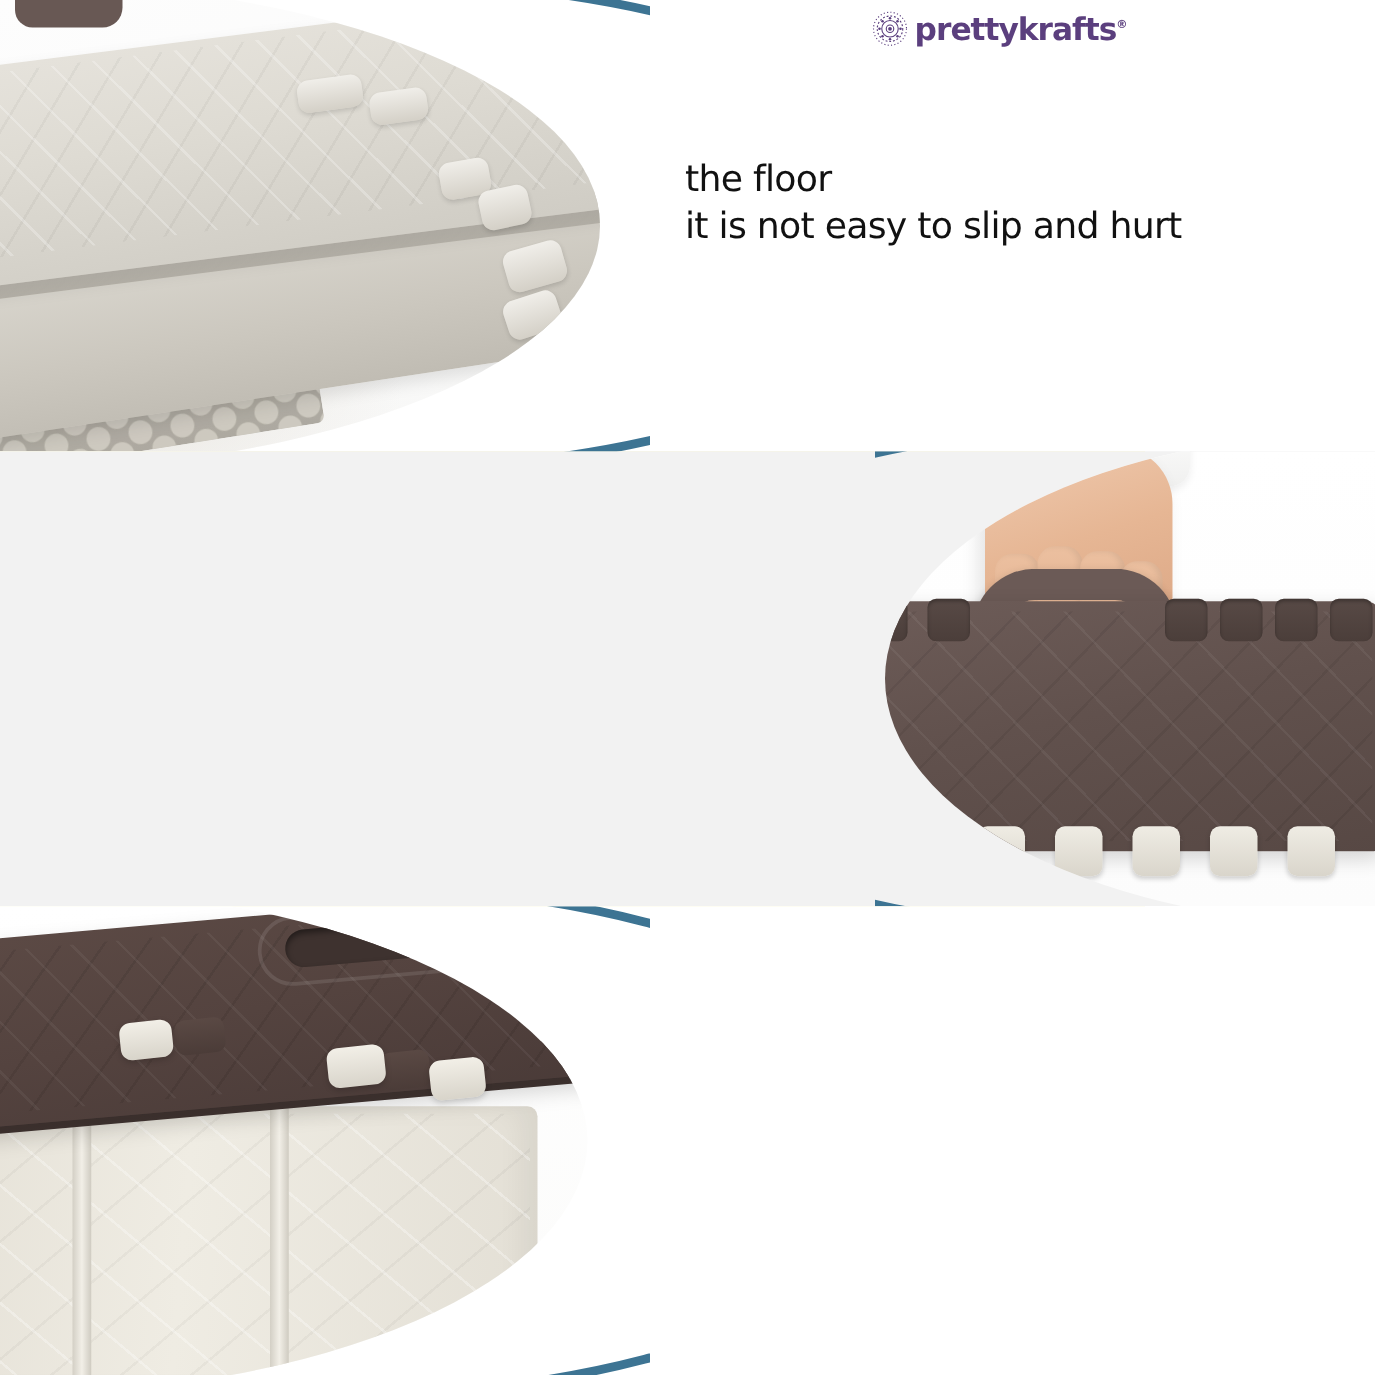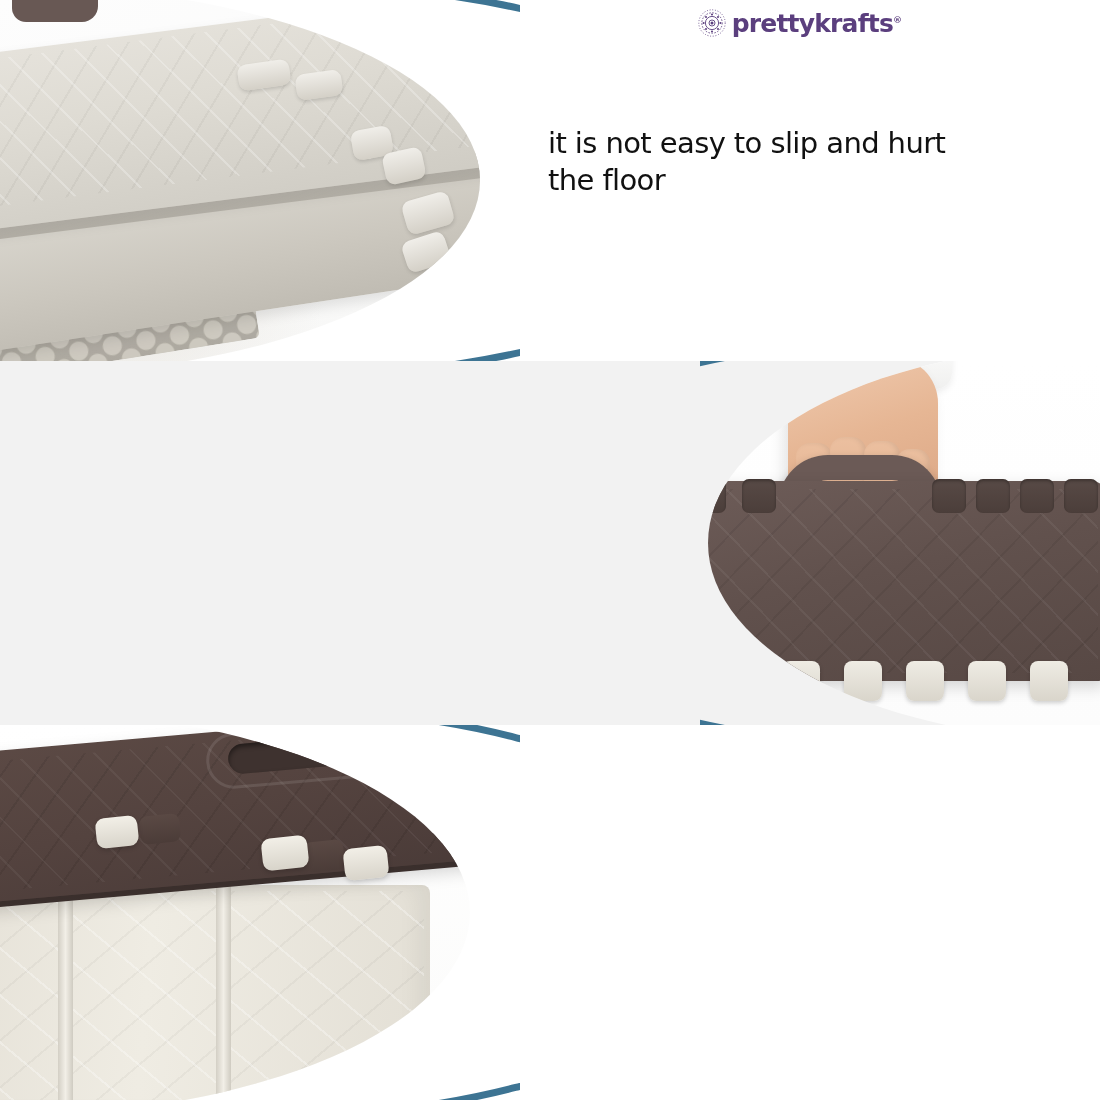--- a/index.html
+++ b/index.html
@@ -383,22 +383,22 @@
           <div class="p1-darkbit"></div>
         </div>
       </div>
       <svg class="arc-svg" style="left:0;width:520px" viewBox="0 0 520 361" preserveAspectRatio="none">
         <path d="M 380 -12 A 480 196 0 0 1 380 373" fill="none" stroke="#3d7493" stroke-width="7"></path>
       </svg>
     </div>
 
     <div class="copy copy-1">
       <p class="copy-body">
+        <span>the floor</span>
         <span>it is not easy to slip and hurt</span>
-        <span>the floor</span>
       </p>
     </div>
   </section>
 
   <section class="panel panel-2">
 
     <div class="photo-wrap photo-right">
       <div class="photo clip-right-bulge">
         <div class="ph p2-bg">
           <div class="p2-sleeve"></div>

